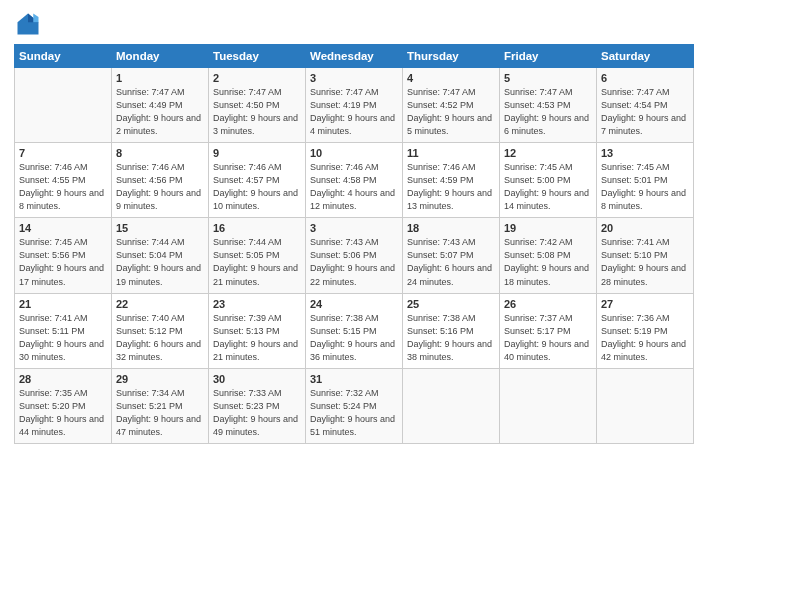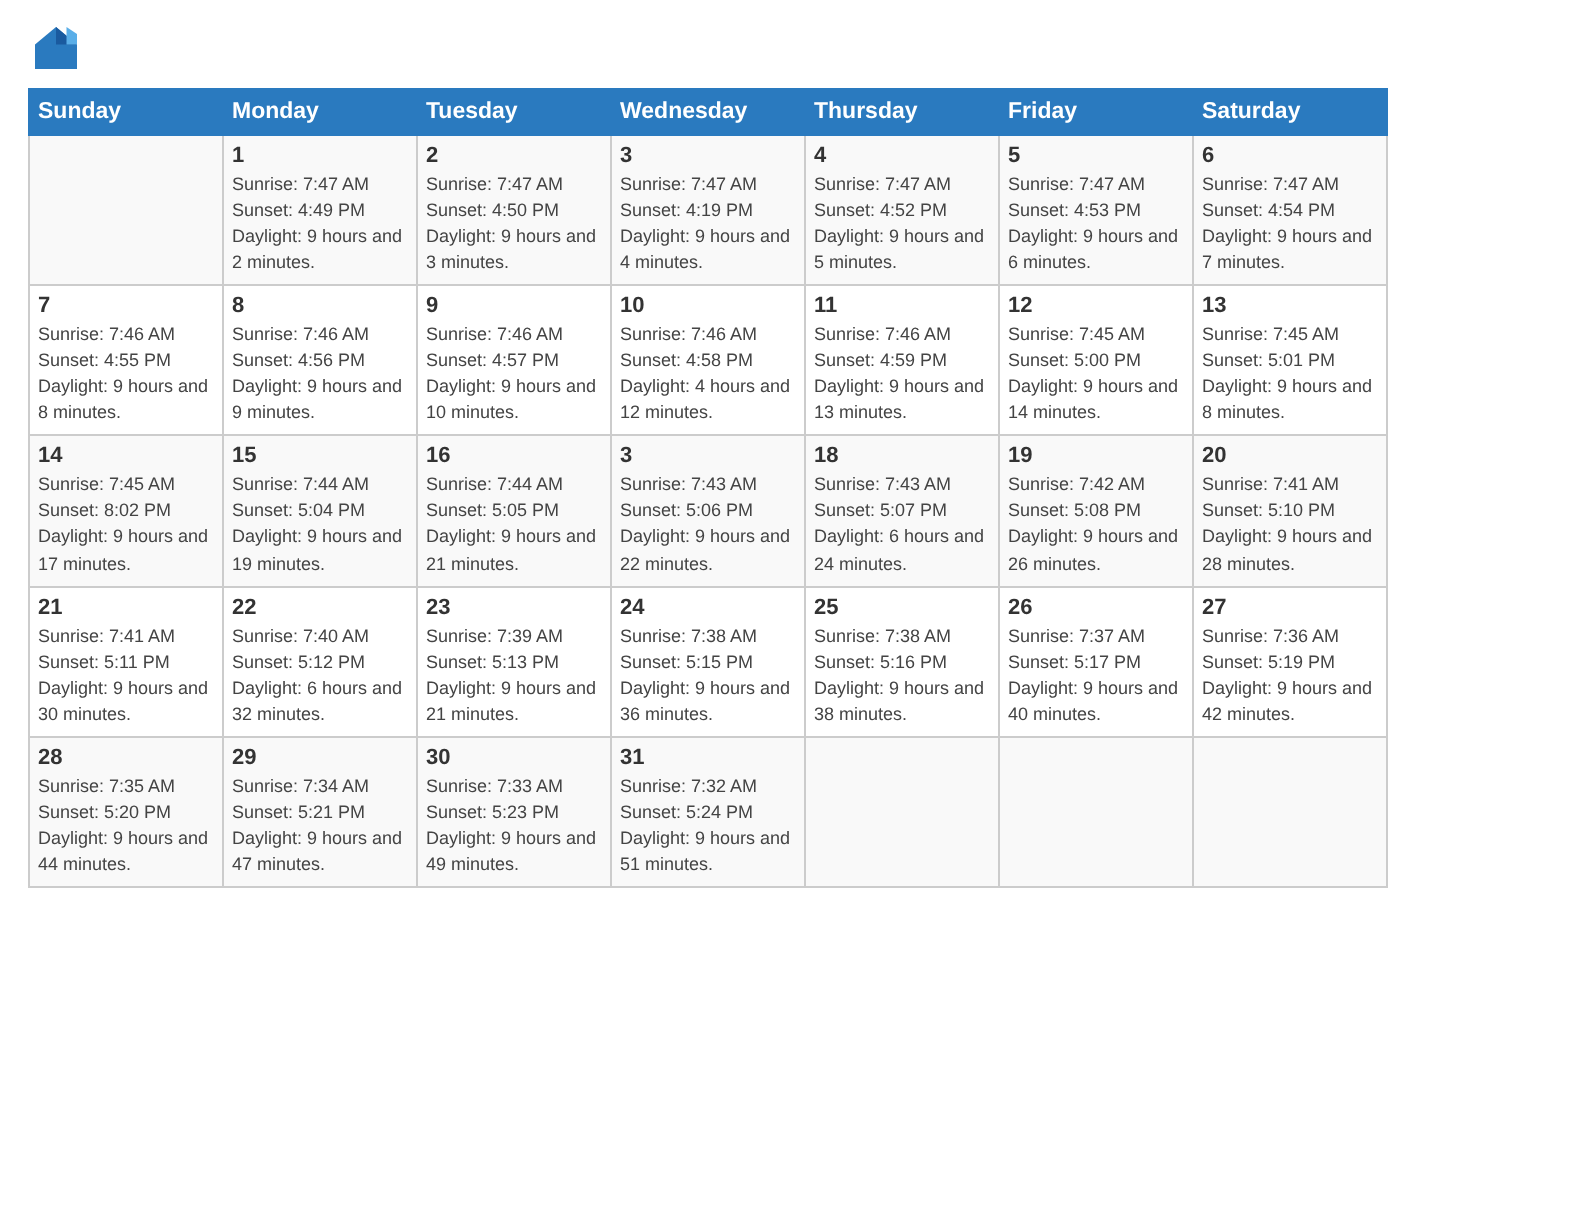--- a/index.html
+++ b/index.html
@@ -180,41 +180,41 @@
             <div class="day-info"><span>Sunrise: 7:45 AM</span><br><span>Sunset: 5:00 PM</span><br><span>Daylight: 9 hours and 14 minutes.</span></div>
           </td>
           <td>
             <span class="day-num">13</span>
             <div class="day-info"><span>Sunrise: 7:45 AM</span><br><span>Sunset: 5:01 PM</span><br><span>Daylight: 9 hours and 8 minutes.</span></div>
           </td>
         </tr>
         <tr>
           <td>
             <span class="day-num">14</span>
-            <div class="day-info"><span>Sunrise: 7:45 AM</span><br><span>Sunset: 8:02 PM</span><br><span>Daylight: 9 hours and 17 minutes.</span></div>
+            <div class="day-info"><span>Sunrise: 7:45 AM</span><br><span>Sunset: 5:56 PM</span><br><span>Daylight: 9 hours and 17 minutes.</span></div>
           </td>
           <td>
             <span class="day-num">15</span>
             <div class="day-info"><span>Sunrise: 7:44 AM</span><br><span>Sunset: 5:04 PM</span><br><span>Daylight: 9 hours and 19 minutes.</span></div>
           </td>
           <td>
             <span class="day-num">16</span>
             <div class="day-info"><span>Sunrise: 7:44 AM</span><br><span>Sunset: 5:05 PM</span><br><span>Daylight: 9 hours and 21 minutes.</span></div>
           </td>
           <td>
             <span class="day-num">3</span>
             <div class="day-info"><span>Sunrise: 7:43 AM</span><br><span>Sunset: 5:06 PM</span><br><span>Daylight: 9 hours and 22 minutes.</span></div>
           </td>
           <td>
             <span class="day-num">18</span>
             <div class="day-info"><span>Sunrise: 7:43 AM</span><br><span>Sunset: 5:07 PM</span><br><span>Daylight: 6 hours and 24 minutes.</span></div>
           </td>
           <td>
             <span class="day-num">19</span>
-            <div class="day-info"><span>Sunrise: 7:42 AM</span><br><span>Sunset: 5:08 PM</span><br><span>Daylight: 9 hours and 26 minutes.</span></div>
+            <div class="day-info"><span>Sunrise: 7:42 AM</span><br><span>Sunset: 5:08 PM</span><br><span>Daylight: 9 hours and 18 minutes.</span></div>
           </td>
           <td>
             <span class="day-num">20</span>
             <div class="day-info"><span>Sunrise: 7:41 AM</span><br><span>Sunset: 5:10 PM</span><br><span>Daylight: 9 hours and 28 minutes.</span></div>
           </td>
         </tr>
         <tr>
           <td>
             <span class="day-num">21</span>
             <div class="day-info"><span>Sunrise: 7:41 AM</span><br><span>Sunset: 5:11 PM</span><br><span>Daylight: 9 hours and 30 minutes.</span></div>

